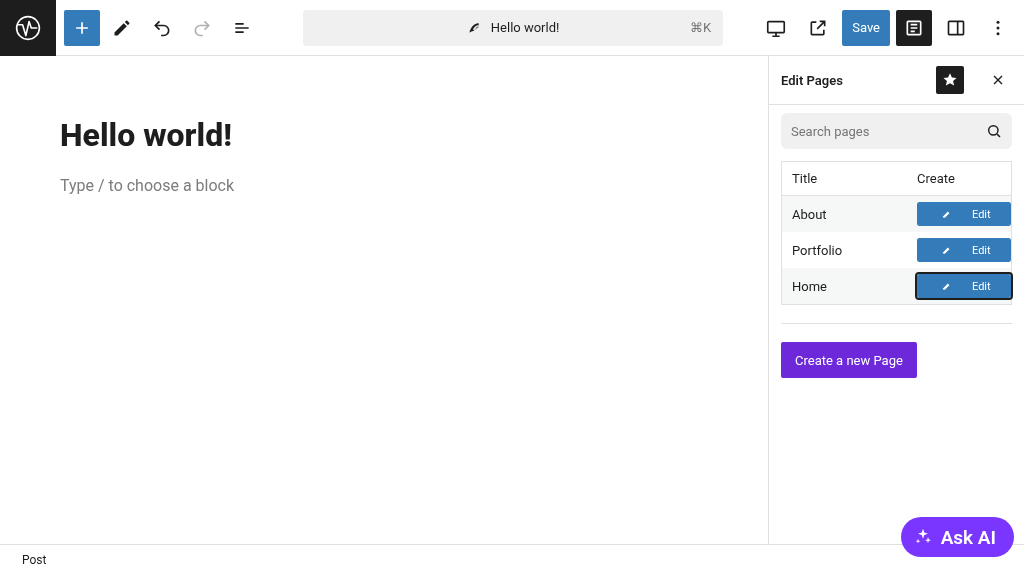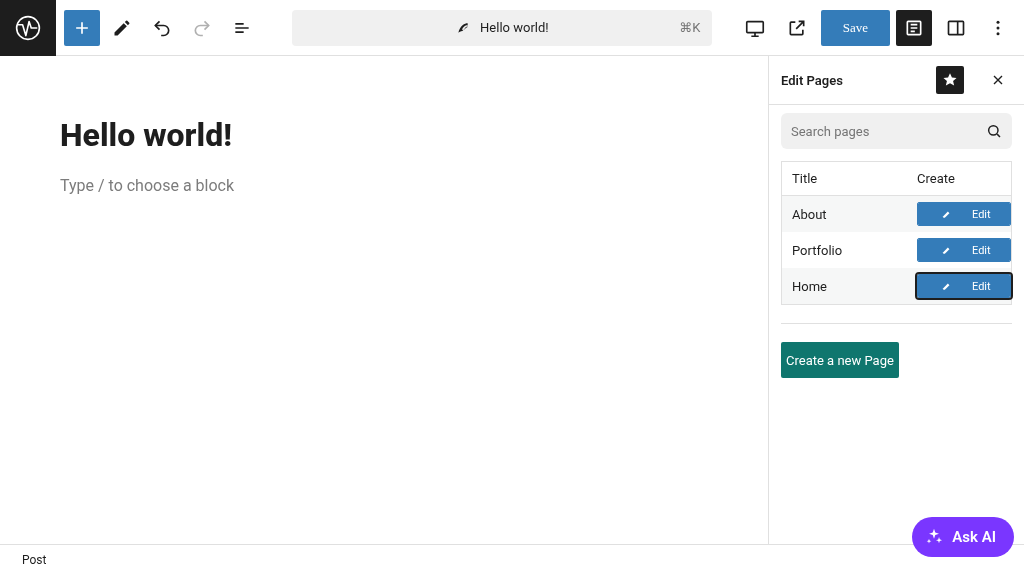--- a/index.html
+++ b/index.html
@@ -8,21 +8,21 @@
   .topbar { display: flex; align-items: center; height: 56px; border-bottom: 1px solid #e0e0e0; }
   .wp-logo { width: 56px; height: 56px; background: #1d1d1d; display:flex; align-items:center; justify-content:center; color:#fff; }
   .tool-group { display:flex; align-items:center; gap: 4px; padding: 0 8px; }
   .icon-btn { width: 36px; height: 36px; display:flex; align-items:center; justify-content:center; border-radius: 2px; background: transparent; border:none; cursor:pointer; color:#1e1e1e; }
   .icon-btn.blue { background:#347cb9; color:#fff; }
   .icon-btn.dim { color:#b0b0b0; }
   .titlebar { flex:1; display:flex; align-items:center; justify-content:center; }
   .titlebar-inner { width: 420px; height:36px; background:#f0f0f0; border-radius:4px; display:flex; align-items:center; justify-content:center; gap:10px; position:relative; font-size:13px; color:#1e1e1e; }
   .titlebar-inner .kbd { position:absolute; right:12px; font-size:13px; color:#757575; }
   .right-tools { display:flex; align-items:center; gap:6px; padding-right:8px; }
-  .save-btn { background:#347cb9; color:#fff; border:none; height:36px; padding:0 22px; border-radius:2px; font-size:13px; cursor:pointer;font-family:Liberation Serif, serif; }
+  .save-btn { background:#347cb9; color:#fff; border:none; height:36px; padding:0 10px; border-radius:2px; font-size:13px; cursor:pointer; }
   .icon-btn.dark { background:#1e1e1e; color:#fff; border-radius:2px; }
 
   .body { display:flex; height: calc(100% - 56px - 23px); }
   .editor { flex:1; padding: 60px 0 0 60px; }
   .post-title { font-size:32px; font-weight:800; color:#1e1e1e; margin-bottom: 22px; }
   .placeholder { font-size:16px; color:#7c7c7c; }
 
   .sidebar { width:256px; border-left:1px solid #e0e0e0; display:flex; flex-direction:column; }
   .side-head { display:flex; align-items:center; height:48px; padding:0 12px; gap:20px; }
   .side-title { font-size:13px; font-weight:600; flex:1; color:#1e1e1e; }
@@ -42,25 +42,25 @@
   .tbl-row { display:flex; height:36px; align-items:center; font-size:13px; color:#1e1e1e; }
   .tbl-row.alt { background:#f6f7f7; }
   .tbl-row .c1 { flex:1; padding-left:10px; }
   .tbl-row .c2 { width:94px; display:flex; align-items:center; }
   .act-group { display:flex; border:1px solid #347cb9; border-radius:2px; overflow:hidden; height:24px; }
   .edit-chip { background:#347cb9; color:#fff; display:flex; align-items:center; gap:20px; padding:0 24px; font-size:11px; cursor:pointer; }
   .del-chip { background:#fff; color:#cc1818; width:26px; display:flex; align-items:center; justify-content:center; border-left:1px solid #347cb9; cursor:pointer; }
   .tbl-row.sel .act-group { outline:2px solid #1e1e1e; }
 
   .divider { height:1px; background:#e0e0e0; margin:18px 0; }
-  .create-btn { background:#0f766e; color:#fff; border:none; height:36px; padding:0 5px; border-radius:2px; font-size:13px; cursor:pointer; }
+  .create-btn { background:#6d28d9; color:#fff; border:none; height:36px; padding:0 14px; border-radius:2px; font-size:13px; cursor:pointer; }
 
   .footer { height:23px; border-top:1px solid #e0e0e0; display:flex; align-items:flex-end; padding-left:22px; font-size:12px; color:#1e1e1e; }
 
-  .ask-ai { position:fixed; right:10px; bottom:10px; background:#7a36ff; color:#fff; height:40px; border-radius:20px; display:flex; align-items:center; gap:8px; padding:0 18px 0 12px; font-size:15px; font-weight:600; cursor:pointer; }
+  .ask-ai { position:fixed; right:10px; bottom:10px; background:#7a36ff; color:#fff; height:40px; border-radius:20px; display:flex; align-items:center; gap:8px; padding:0 18px 0 12px; font-size:19px; font-weight:600; cursor:pointer; }
   .ask-ai .spark { display:flex; align-items:center; justify-content:center; }
 
   svg { display:block; }
 </style>
 </head>
 <body>
 
 <div class="topbar">
   <div class="wp-logo">
     <svg width="26" height="26" viewBox="0 0 24 24" fill="none" stroke="currentColor" stroke-width="1.5">

